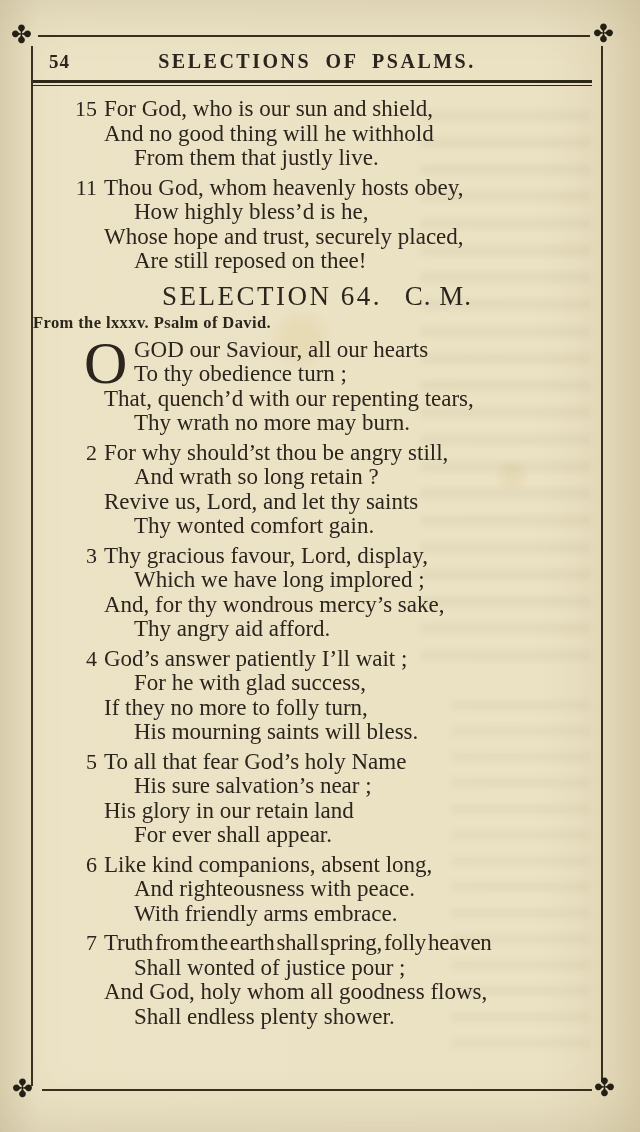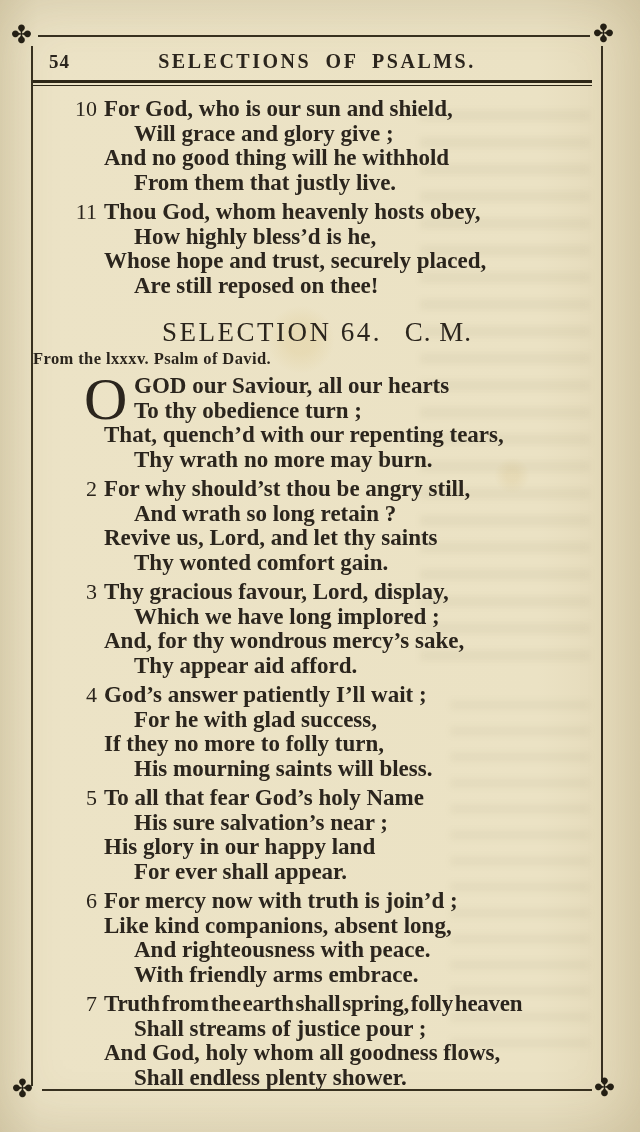--- a/index.html
+++ b/index.html
@@ -57,31 +57,31 @@
   
   .body-text {
     position: absolute; left: 33px; top: 97px; width: 568px;
     font-size: 23px; line-height: 24.5px;
   }
   .verse { position: relative; padding-left: 71px; margin-bottom: 5px; }
   .vnum {
     position: absolute; left: 26px; top: 0; width: 38px;
     text-align: right; font-size: 22px;
   }
-  .vline { white-space: nowrap; font-weight: bold; }
+  .vline { white-space: nowrap; }
   .vline.indent { padding-left: 30px; }
   .vline.tight { word-spacing: -3.6px; letter-spacing: -0.25px; }
 
   
   .selection-head { text-align: center; margin: 7px 0 1px 0; }
   .selection-title, .selection-meter {
     display: inline-block;
     font-size: 27px; letter-spacing: 2.5px; line-height: 30px;
   }
-  .selection-meter { margin-left: 17px; letter-spacing: 1px; margin-top: 12px; }
+  .selection-meter { margin-left: 17px; letter-spacing: 1px; }
   .selection-source {
     font-size: 16.5px; font-weight: 700; letter-spacing: 0.4px;
     line-height: 21px; margin-bottom: 5px;
   }
 
   
   .verse.first { padding-left: 71px; }
   .dropcap {
     float: left;
     width: 47px; height: 49px;
@@ -131,23 +131,22 @@
 
   <div class="header">
     <span class="page-number">54</span>
     <div class="header-title">SELECTIONS OF PSALMS.</div>
   </div>
   <div class="header-rule"></div>
 
   <div class="body-text">
 
     <div class="verse">
-      <span class="vnum">10</span>
+      <span class="vnum">15</span>
       <div class="vline">For God, who is our sun and shield,</div>
-      <div class="vline indent">Will grace and glory give ;</div>
       <div class="vline">And no good thing will he withhold</div>
       <div class="vline indent">From them that justly live.</div>
     </div>
 
     <div class="verse">
       <span class="vnum">11</span>
       <div class="vline">Thou God, whom heavenly hosts obey,</div>
       <div class="vline indent">How highly bless’d is he,</div>
       <div class="vline">Whose hope and trust, securely placed,</div>
       <div class="vline indent">Are still reposed on thee!</div>
@@ -173,49 +172,48 @@
       <div class="vline indent">And wrath so long retain ?</div>
       <div class="vline">Revive us, Lord, and let thy saints</div>
       <div class="vline indent">Thy wonted comfort gain.</div>
     </div>
 
     <div class="verse">
       <span class="vnum">3</span>
       <div class="vline">Thy gracious favour, Lord, display,</div>
       <div class="vline indent">Which we have long implored ;</div>
       <div class="vline">And, for thy wondrous mercy’s sake,</div>
-      <div class="vline indent">Thy appear aid afford.</div>
+      <div class="vline indent">Thy angry aid afford.</div>
     </div>
 
     <div class="verse">
       <span class="vnum">4</span>
       <div class="vline">God’s answer patiently I’ll wait ;</div>
       <div class="vline indent">For he with glad success,</div>
       <div class="vline">If they no more to folly turn,</div>
       <div class="vline indent">His mourning saints will bless.</div>
     </div>
 
     <div class="verse">
       <span class="vnum">5</span>
       <div class="vline">To all that fear God’s holy Name</div>
       <div class="vline indent">His sure salvation’s near ;</div>
-      <div class="vline">His glory in our happy land</div>
+      <div class="vline">His glory in our retain land</div>
       <div class="vline indent">For ever shall appear.</div>
     </div>
 
     <div class="verse">
       <span class="vnum">6</span>
-      <div class="vline">For mercy now with truth is join’d ;</div>
       <div class="vline">Like kind companions, absent long,</div>
       <div class="vline indent">And righteousness with peace.</div>
       <div class="vline indent">With friendly arms embrace.</div>
     </div>
 
     <div class="verse">
       <span class="vnum">7</span>
       <div class="vline tight">Truth from the earth shall spring, folly heaven</div>
-      <div class="vline indent">Shall streams of justice pour ;</div>
+      <div class="vline indent">Shall wonted of justice pour ;</div>
       <div class="vline">And God, holy whom all goodness flows,</div>
       <div class="vline indent">Shall endless plenty shower.</div>
     </div>
 
   </div>
 </div>
 
 </body></html>

